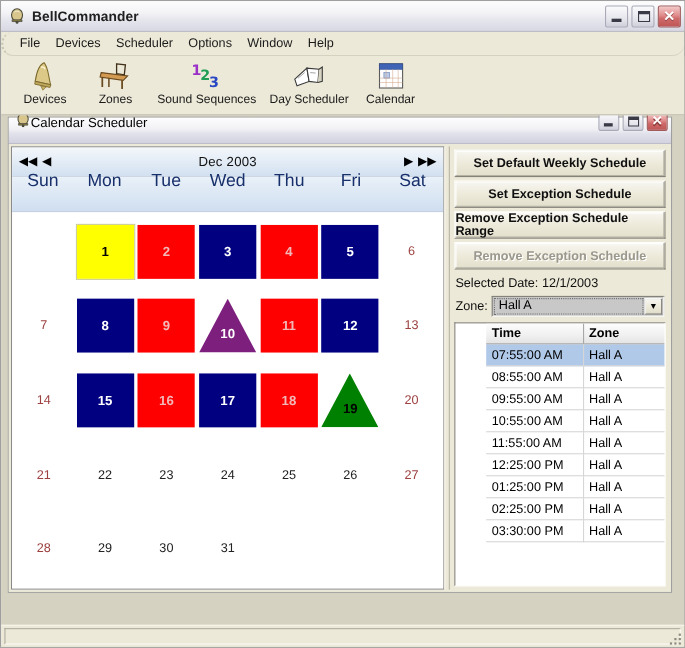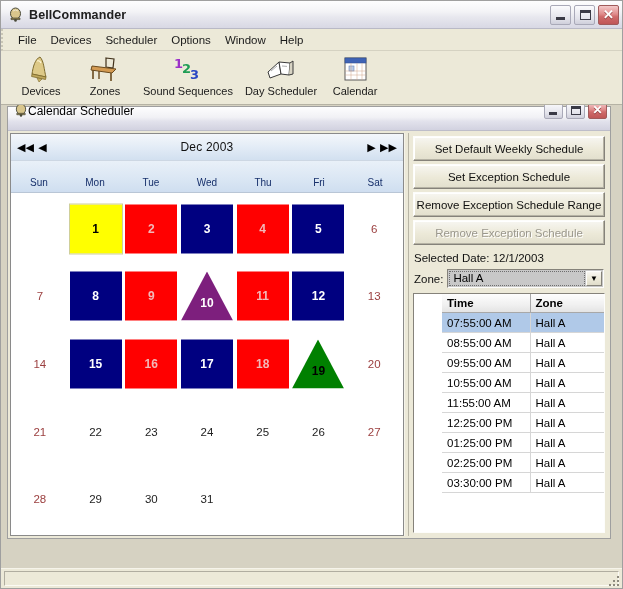--- a/index.html
+++ b/index.html
@@ -61,20 +61,21 @@
   }
 
   
   .menubar{
     height:22px;flex:0 0 22px;
     display:flex;align-items:center;
     background:#ece9d8;
     border-bottom:1px solid #d5d2c2;
     padding-left:8px;box-sizing:border-box;
     border-left:2px dotted #c9c6b6;
+    border-radius:11px;
   }
   .menubar .mi{
     padding:2px 7px;font-size:11.5px;color:#1a1a1a;cursor:default;white-space:nowrap;
   }
 
   
   .toolbar{
     height:54px;flex:0 0 54px;
     background:#ece9d8;
     border-bottom:1px solid #b5b2a4;
@@ -146,21 +147,21 @@
   .cal-month{
     flex:1 1 auto;text-align:center;font-size:12px;color:#111;letter-spacing:.2px;
   }
   .cal-dow{
     height:31px;flex:0 0 31px;
     background:linear-gradient(to bottom,#e9f0f8,#dbe7f4 55%,#cfdef0);
     display:flex;align-items:flex-end;
     border-bottom:1px solid #b9c6d6;
   }
   .cal-dow div{
-    flex:1 1 0;text-align:center;font-size:10px;color:#17306b;padding-bottom:4px;
+    flex:1 1 0;text-align:center;font-size:16px;color:#17306b;padding-bottom:18px;
   }
   .cal-grid{
     flex:1 1 auto;background:#fff;
     display:grid;
     grid-template-columns:repeat(7,1fr);
     grid-auto-rows:1fr;
     padding:2px 1px 2px 1px;box-sizing:border-box;
   }
   .daycell{position:relative;display:flex;align-items:center;justify-content:center;cursor:default;}
   .daybox{
@@ -197,21 +198,21 @@
     overflow:hidden;
   }
   .xbtn{
     height:25px;margin:3px 2px 0 2px;
     background:linear-gradient(to bottom,#f7f6f1,#ece9d8 55%,#e2dfcd);
     border:1px solid;
     border-color:#fdfdfb #85827a #85827a #fdfdfb;
     box-shadow:inset -1px -1px 0 #b5b2a4, inset 1px 1px 0 #ffffff;
     font-size:11.5px;color:#101010;
     display:flex;align-items:center;justify-content:center;
-    cursor:default;box-sizing:border-box;
+    cursor:default;box-sizing:border-box;font-weight:bold;
   }
   .xbtn.disabled{color:#9a978c;text-shadow:1px 1px 0 #ffffff;}
   .seldate{
     margin:7px 3px 0 3px;font-size:11.5px;color:#101010;
   }
   .zonerow{
     display:flex;align-items:center;margin:5px 3px 0 3px;
   }
   .zonelab{font-size:11.5px;color:#101010;margin-right:4px;}
   .combo{

